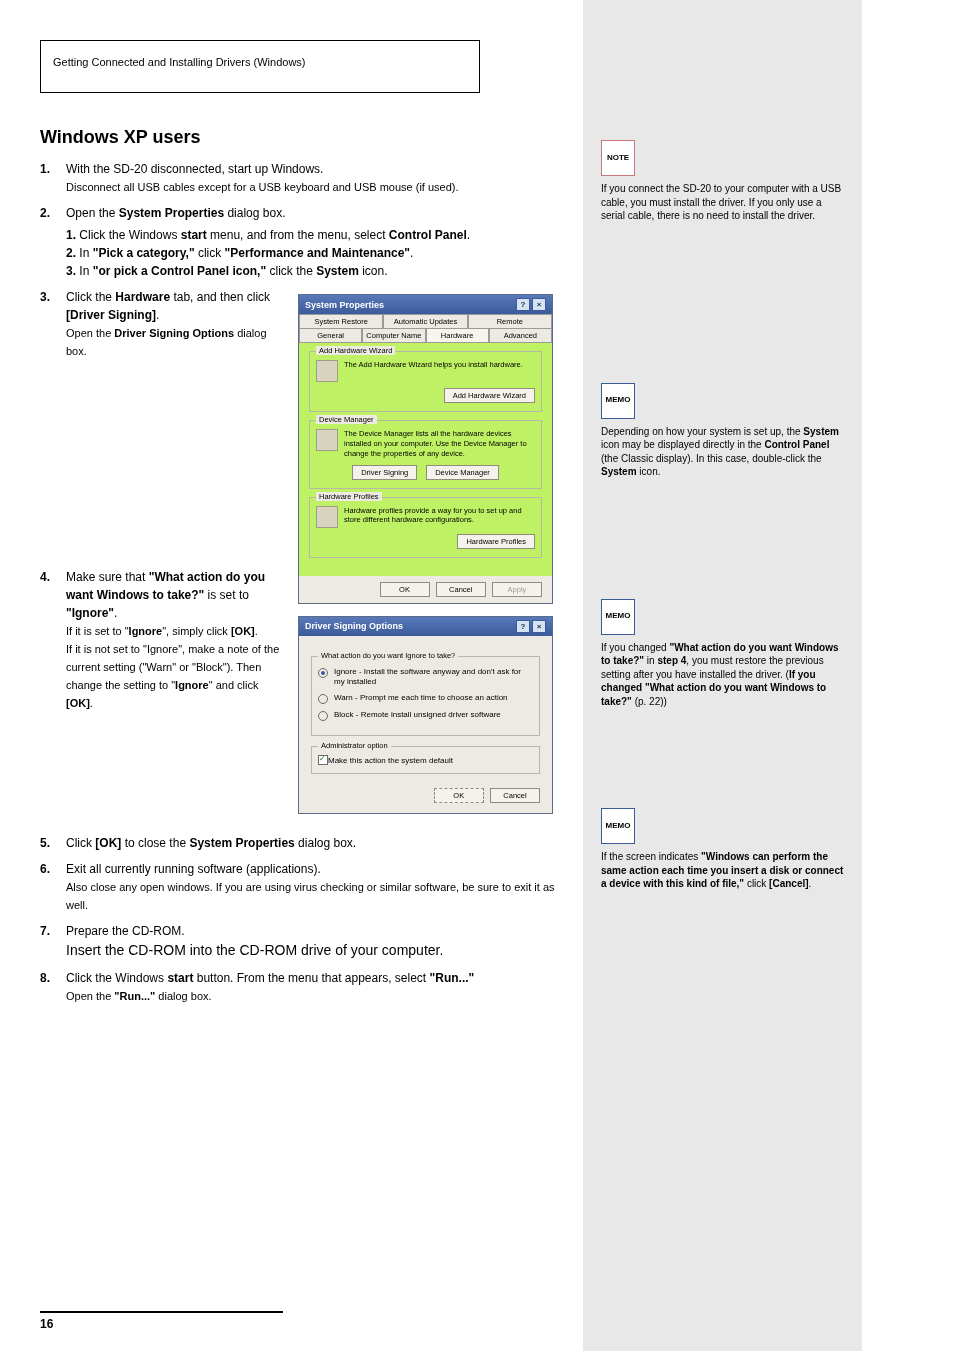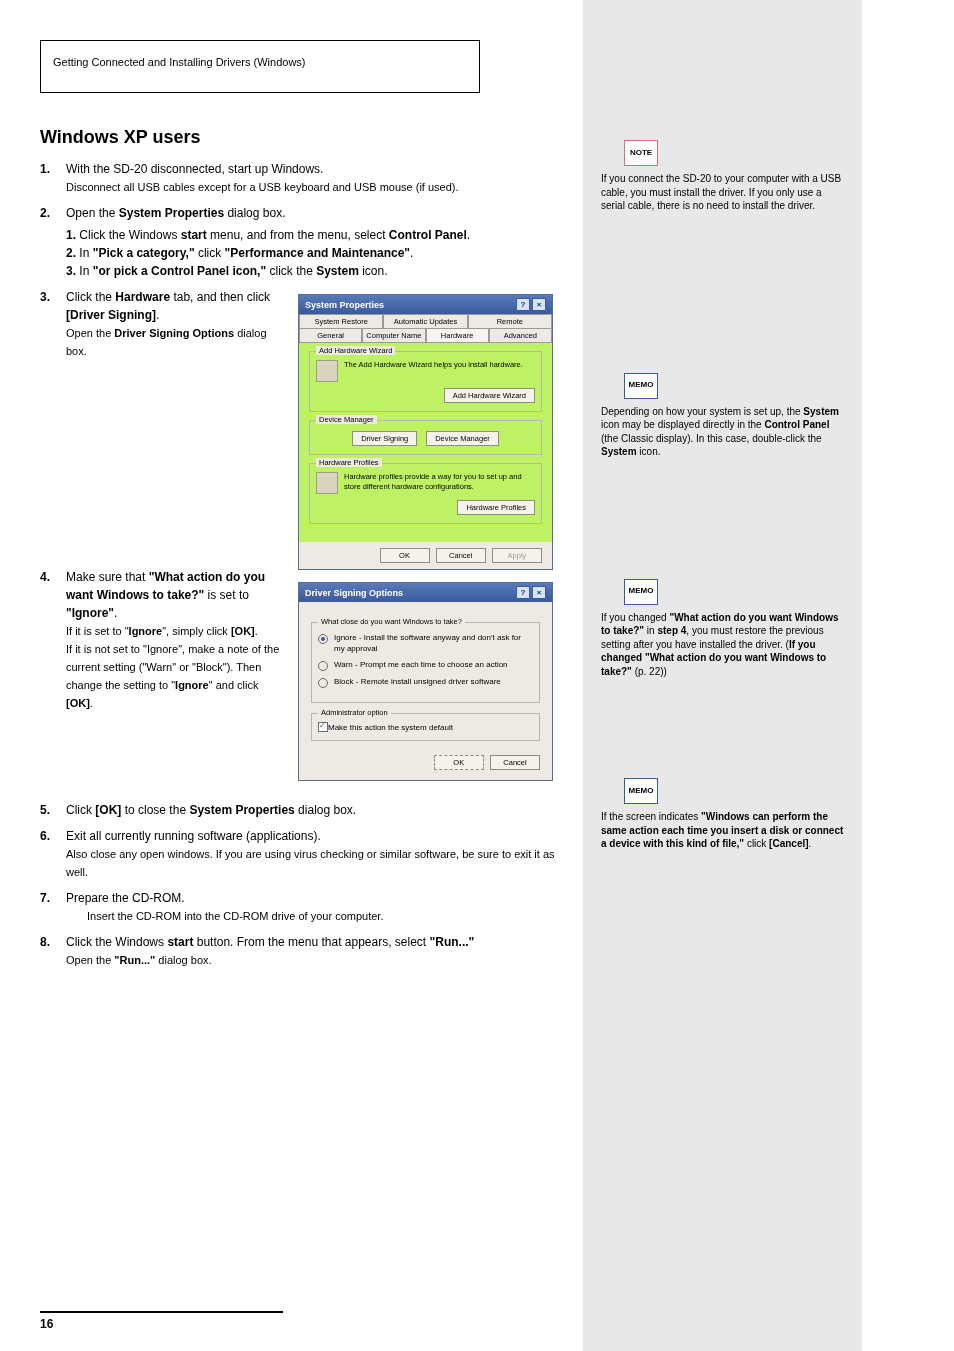--- a/index.html
+++ b/index.html
@@ -194,23 +194,23 @@
   
   .side-note {
     font-size: 10px;
     line-height: 1.35;
     margin-bottom: 40px;
   }
   .side-note .head {
     display:flex; align-items:center; gap:4px; margin-bottom:6px;
   }
   .note-ico, .memo-ico {
-    width:34px; height:26px; border:1px solid #999;
+    width:34px; height:36px; border:1px solid #999;
     display:flex; align-items:center; justify-content:center;
-    font-size:8px; font-weight:bold; background:#fff;margin-left:23px;
+    font-size:8px; font-weight:bold; background:#fff;
   }
   .note-ico { border-color:#c77; }
   .memo-ico { border-color:#3b5a99; }
   .side-note .body { }
   .side-note .body b { font-weight:bold; }
 
   .two-col {
     display:flex;
     gap:14px;
     align-items:flex-start;
@@ -295,20 +295,24 @@
             <div class="grp-row">
               <div class="grp-ico"></div>
               <div class="grp-txt">The Add Hardware Wizard helps you install hardware.</div>
             </div>
             <div class="btn-row-right">
               <span class="btn">Add Hardware Wizard</span>
             </div>
           </div>
           <div class="groupbox">
             <span class="groupbox-title">Device Manager</span>
+            <div class="grp-row">
+              <div class="grp-ico"></div>
+              <div class="grp-txt">The Device Manager lists all the hardware devices installed on your computer. Use the Device Manager to change the properties of any device.</div>
+            </div>
             <div class="btn-row-center">
               <span class="btn">Driver Signing</span>
               &nbsp;&nbsp;
               <span class="btn">Device Manager</span>
             </div>
           </div>
           <div class="groupbox">
             <span class="groupbox-title">Hardware Profiles</span>
             <div class="grp-row">
               <div class="grp-ico"></div>
@@ -329,24 +333,24 @@
       <div class="dlg2">
         <div class="titlebar">
           <span>Driver Signing Options</span>
           <div class="titlebar-icons">
             <div class="tb-btn">?</div>
             <div class="tb-btn">×</div>
           </div>
         </div>
         <div class="body">
           <div class="groupbox">
-            <span class="groupbox-title">What close do you want Windows to take?</span>
+            <span class="groupbox-title">What action do you want Ignore to take?</span>
             <div class="radio-line">
               <div class="radio sel"></div>
-              <div>Ignore - Install the software anyway and don't ask for my approval</div>
+              <div>Ignore - Install the software anyway and don't ask for my installed</div>
             </div>
             <div class="radio-line">
               <div class="radio"></div>
               <div>Warn - Prompt me each time to choose an action</div>
             </div>
             <div class="radio-line">
               <div class="radio"></div>
               <div>Block - Remote install unsigned driver software</div>
             </div>
           </div>
@@ -373,21 +377,21 @@
     </div>
     <div class="step">
       <div class="step-num">6.</div>
       <div class="step-txt">Exit all currently running software (applications).<br>
         <span style="font-size:11px;">Also close any open windows. If you are using virus checking or similar software, be sure to exit it as well.</span>
       </div>
     </div>
     <div class="step">
       <div class="step-num">7.</div>
       <div class="step-txt">Prepare the CD-ROM.<br>
-        <span style="font-size:11px;margin-left:21px;">Insert the CD-ROM into the CD-ROM drive of your computer.</span>
+        <span style="font-size:14px;">Insert the CD-ROM into the CD-ROM drive of your computer.</span>
       </div>
     </div>
     <div class="step">
       <div class="step-num">8.</div>
       <div class="step-txt">Click the Windows <b>start</b> button. From the menu that appears, select <b>"Run..."</b><br>
         <span style="font-size:11px;">Open the <b>"Run..."</b> dialog box.</span>
       </div>
     </div>
   </div>
 

